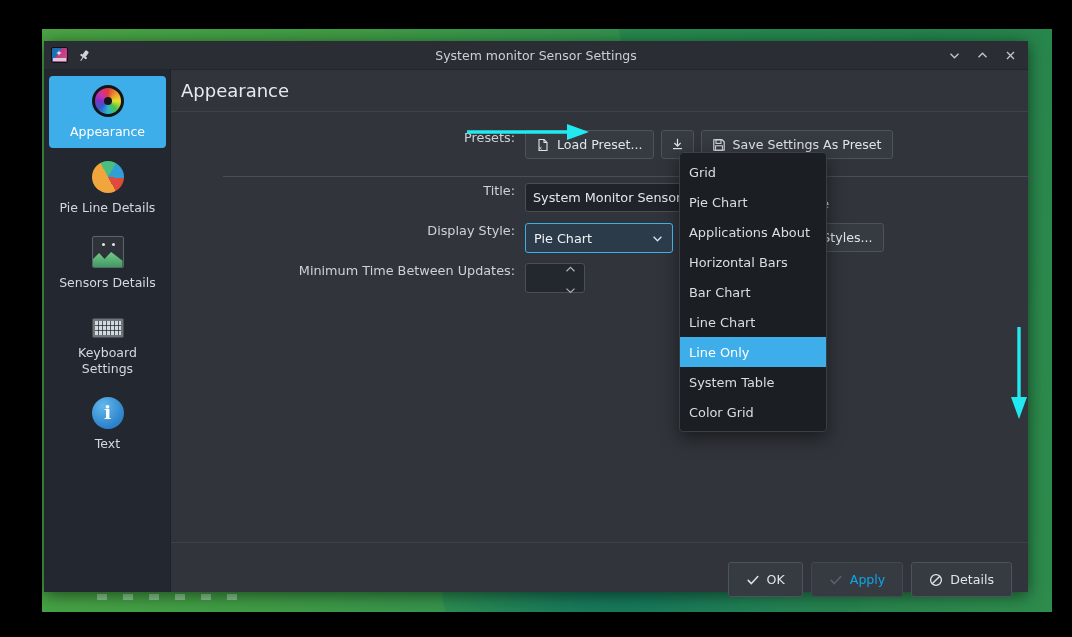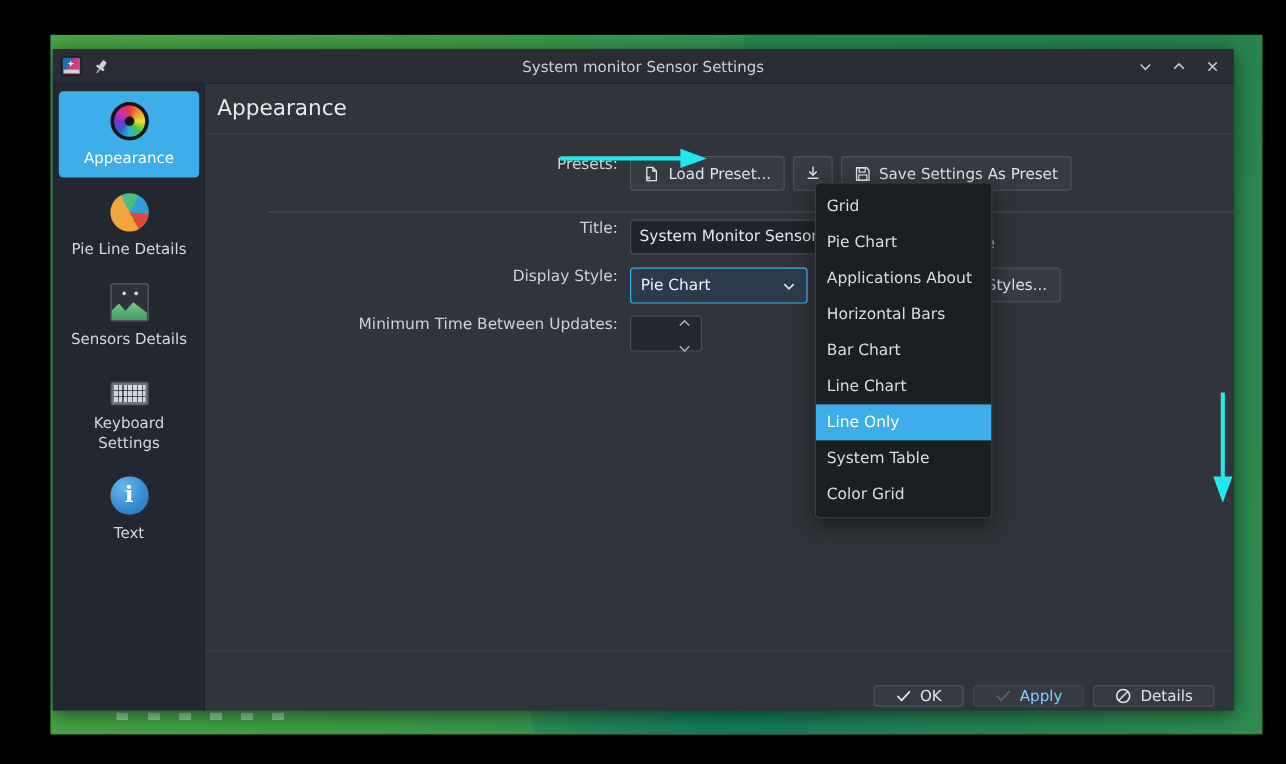--- a/index.html
+++ b/index.html
@@ -319,22 +319,22 @@
 
   
   #footer {
     height: 50px;
     border-top: 1px solid #3d4249;
     display: flex; align-items: center; justify-content: flex-end;
     gap: 8px;
     padding-right: 16px;
     flex: 0 0 auto;
   }
-  #footer .btn { height: 18px; padding: 0 17px; margin-top: 24px; }
-  #footer .btn.disabled { color: #7dd3fc; border-color: #43484f; }
+  #footer .btn { height: 35px; padding: 0 17px; margin-top: 24px; }
+  #footer .btn.disabled { color: #0ea5e9; border-color: #43484f; }
   #footer .btn.disabled svg { opacity: .45; }
 </style>
 </head>
 <body>
 
 <div id="desktop">
   <div class="blob2"></div>
   <div class="blob1"></div>
   <div class="dots"></div>
 </div>

